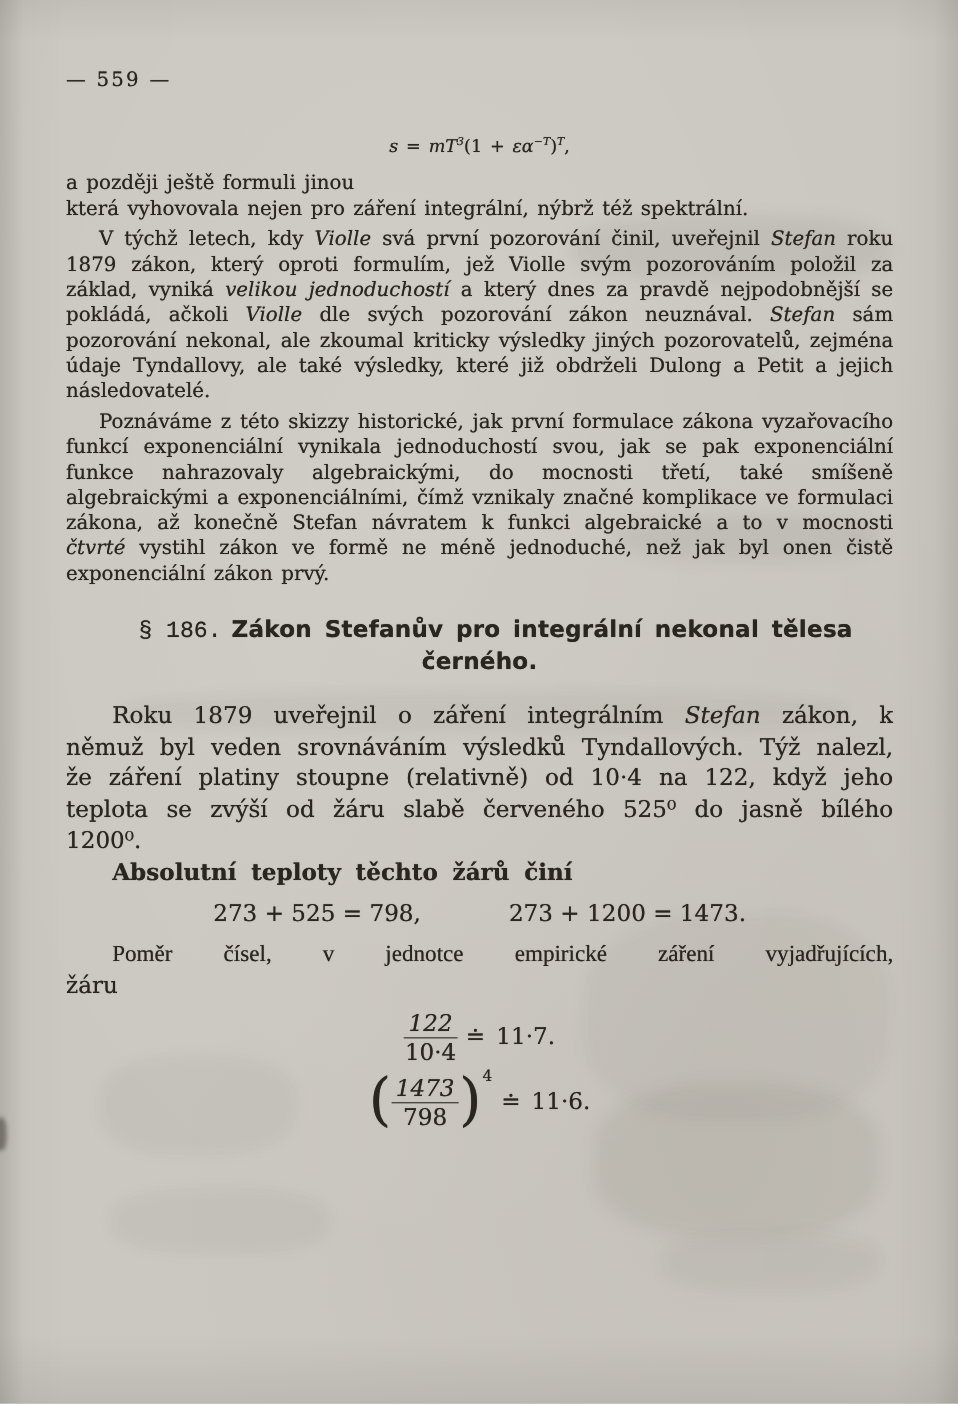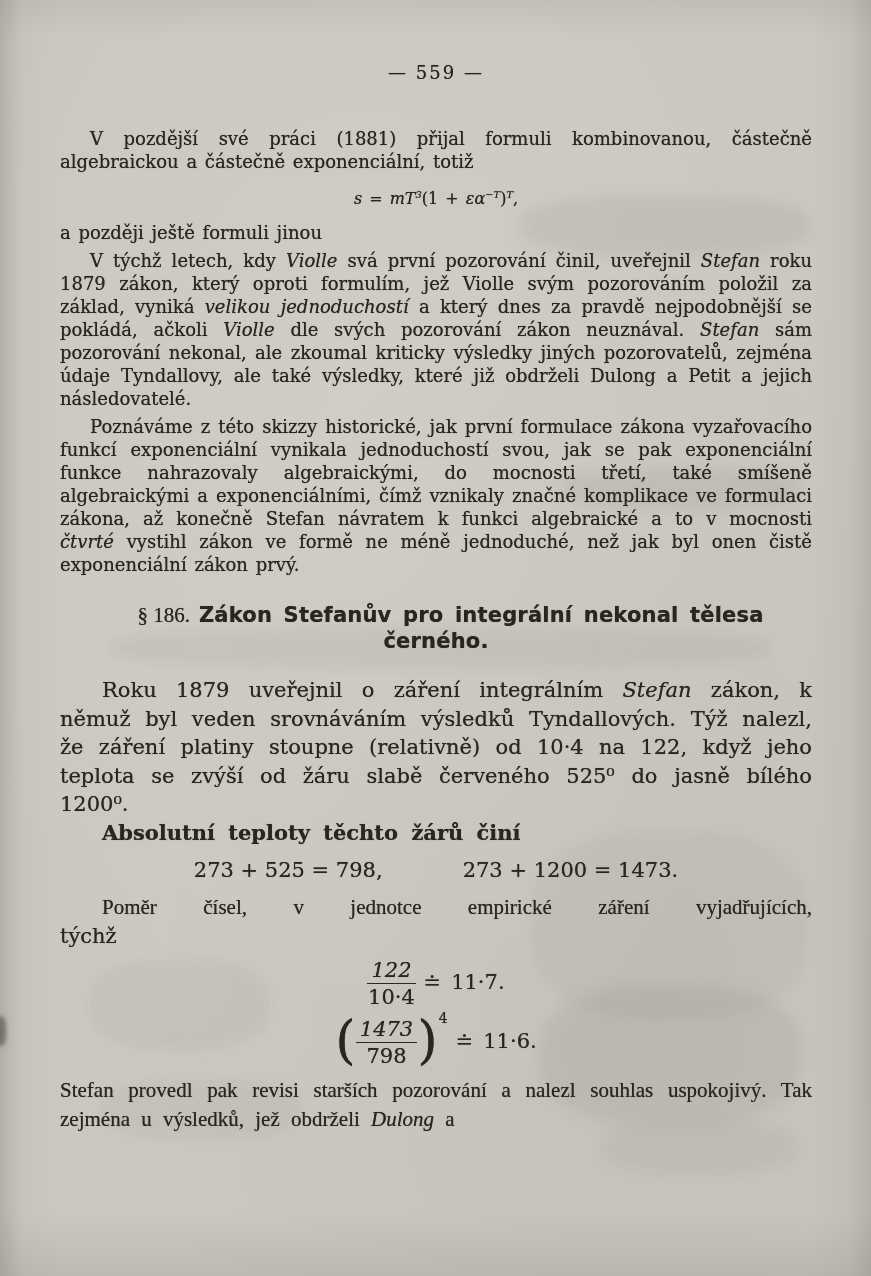--- a/index.html
+++ b/index.html
@@ -17,35 +17,35 @@
       linear-gradient(90deg, rgba(0,0,0,0.12), rgba(0,0,0,0.02) 2.5%, rgba(0,0,0,0) 7%, rgba(0,0,0,0) 93%, rgba(0,0,0,0.03) 97.5%, rgba(0,0,0,0.10)),
       linear-gradient(180deg, rgba(0,0,0,0.05), rgba(0,0,0,0) 3%, rgba(0,0,0,0) 95%, rgba(0,0,0,0.07));
   }
   .ghost{position:absolute;background:rgba(62,54,40,0.07);filter:blur(7px);border-radius:40%;}
   .edge-mark{position:absolute;left:-5px;top:1016px;width:11px;height:30px;background:rgba(42,37,29,0.45);filter:blur(2px);border-radius:40%;}
 
   .content{
     position:absolute;left:60px;top:62px;width:752px;height:1190px;overflow:hidden;
     text-shadow:0 0 0.7px rgba(43,38,31,0.75);
   }
-  .page-number{text-align:center;font-size:18px;letter-spacing:2px;margin:0 0 44px 0;}
+  .page-number{text-align:left;font-size:18px;letter-spacing:2px;margin:0 0 34px 0;}
 
   
   .petit{font-size:18px;line-height:23px;text-align:justify;word-spacing:2px;}
   .petit p{margin:0;}
   .indent-s{text-indent:30px;}
   .formula-s{text-align:center;font-size:16px;margin:9px 0;line-height:26px;}
   .formula-s sup{font-size:62%;}
 
   .it{font-style:italic;}
   .gap-l{margin-left:5px;}
 
   
   .heading{text-align:center;font-size:21px;margin:26px 0 22px 0;font-weight:normal;line-height:26px;}
-  .sec-num{font-family:Liberation Serif, serif;margin-right:9px;margin-left:29px;}
+  .sec-num{font-family:Liberation Mono, monospace;margin-right:9px;margin-left:29px;}
   .sec-title{font-family:"DejaVu Sans", sans-serif;font-weight:bold;letter-spacing:0.2px;word-spacing:4px;}
 
   
   .main-text{font-size:21px;line-height:28.5px;text-align:justify;word-spacing:6px;}
   .main-text p{margin:0;}
   .indent-m{text-indent:42px;}
   .stretch{text-align-last:justify;}
   .mt6{margin-top:6px;font-weight:bold;} .mt8{margin-top:8px;font-family:Liberation Serif, serif;}
 
   .equation{text-align:center;font-size:21px;margin:10px 0;line-height:26px;word-spacing:normal;}
@@ -72,46 +72,45 @@
 <div class="ghost" style="left:540px;top:985px;width:260px;height:140px;"></div>
 <div class="ghost" style="left:100px;top:1080px;width:200px;height:60px;opacity:.7;"></div>
 <div class="ghost" style="left:600px;top:1120px;width:200px;height:55px;opacity:.7;"></div>
 <div class="edge-mark"></div>
 
 <div class="content">
 
   <div class="page-number">— 559 —</div>
 
   <section class="petit">
-    <p class="indent-s"><span>V pozdější své práci (1881) přijal formuli kombinovanou, částečně algebraickou a částečně exponenciální, totiž</span></p>
 
     <div class="formula-s"><span class="it">s</span><span> = </span><span class="it">mT</span><sup class="it">3</sup><span>(1 + </span><span class="it">εα</span><sup class="it">−T</sup><span>)</span><sup class="it">T</sup><span>,</span></div>
 
     <p><span>a později ještě formuli jinou</span></p>
 
 
+    <p><span>která vyhovovala nejen pro záření integrální, nýbrž též spektrální.</span></p>
 
     <p class="indent-s" style="margin-top:5px;"><span>V týchž letech, kdy </span><span class="it">Violle</span><span> svá první pozorování činil, uveřejnil </span><span class="it">Stefan</span><span> roku 1879 zákon, který oproti formulím, jež Violle svým pozorováním položil za základ, vyniká </span><span class="it">velikou jednoduchostí</span><span> a který dnes za pravdě nejpodobnější se pokládá, ačkoli </span><span class="it">Violle</span><span> dle svých pozorování zákon neuznával. </span><span class="it">Stefan</span><span> sám pozorování nekonal, ale zkoumal kriticky výsledky jiných pozorovatelů, zejména údaje Tyndallovy, ale také výsledky, které již obdrželi Dulong a Petit a jejich následovatelé.</span></p>
 
     <p class="indent-s" style="margin-top:5px;"><span>Poznáváme z této skizzy historické, jak první formulace zákona vyzařovacího funkcí exponenciální vynikala jednoduchostí svou, jak se pak exponenciální funkce nahrazovaly algebraickými, do mocnosti třetí, také smíšeně algebraickými a exponenciálními, čímž vznikaly značné komplikace ve formulaci zákona, až konečně Stefan návratem k funkci algebraické a to v mocnosti </span><span class="it">čtvrté</span><span> vystihl zákon ve formě ne méně jednoduché, než jak byl onen čistě exponenciální zákon prvý.</span></p>
   </section>
 
   <h2 class="heading"><span class="sec-num">§ 186.</span><span class="sec-title">Zákon Stefanův pro integrální nekonal tělesa černého.</span></h2>
 
   <section class="main-text">
     <p class="indent-m"><span>Roku 1879 uveřejnil o záření integrálním </span><span class="it">Stefan</span><span> zákon, k němuž byl veden srovnáváním výsledků Tyndallových. Týž nalezl, že záření platiny stoupne (relativně) od 10·4 na 122, když jeho teplota se zvýší od žáru slabě červeného 525⁰ do jasně bílého 1200⁰.</span></p>
 
     <p class="indent-m mt6"><span>Absolutní teploty těchto žárů činí</span></p>
 
     <div class="equation"><span>273 + 525 = 798,</span><span class="sum2">273 + 1200 = 1473.</span></div>
 
     <p class="indent-m stretch mt8"><span>Poměr čísel, v jednotce empirické záření vyjadřujících,</span></p>
-    <p><span>týchž</span></p>
+    <p><span>žáru</span></p>
 
     <div class="equation frac-eq"><span class="frac"><span class="num">122</span><span class="den">10·4</span></span><span class="rel">≐</span><span>11·7.</span></div>
 
 
     <div class="equation frac-eq"><span class="bigparen">(</span><span class="frac"><span class="num">1473</span><span class="den">798</span></span><span class="bigparen">)</span><sup class="pow">4</sup><span class="rel">≐</span><span>11·6.</span></div>
 
-    <p class="mt8"><span>Stefan provedl pak revisi starších pozorování a nalezl souhlas uspokojivý. Tak zejména u výsledků, jež obdrželi </span><span class="it">Dulong</span><span> a</span></p>
   </section>
 
 </div>
 
 </body></html>

